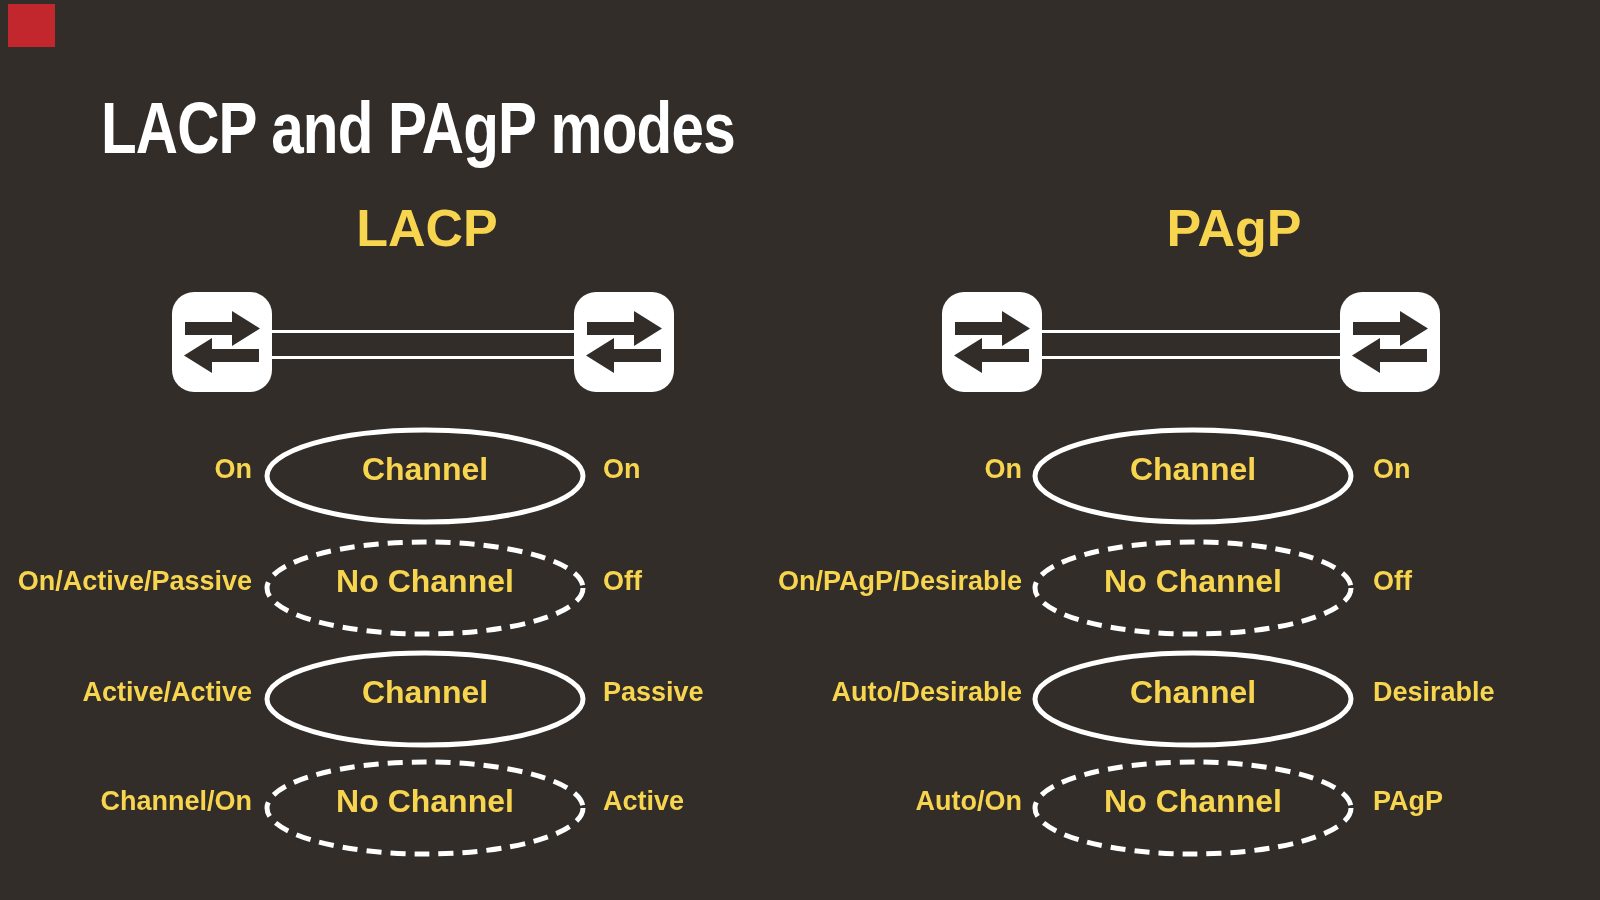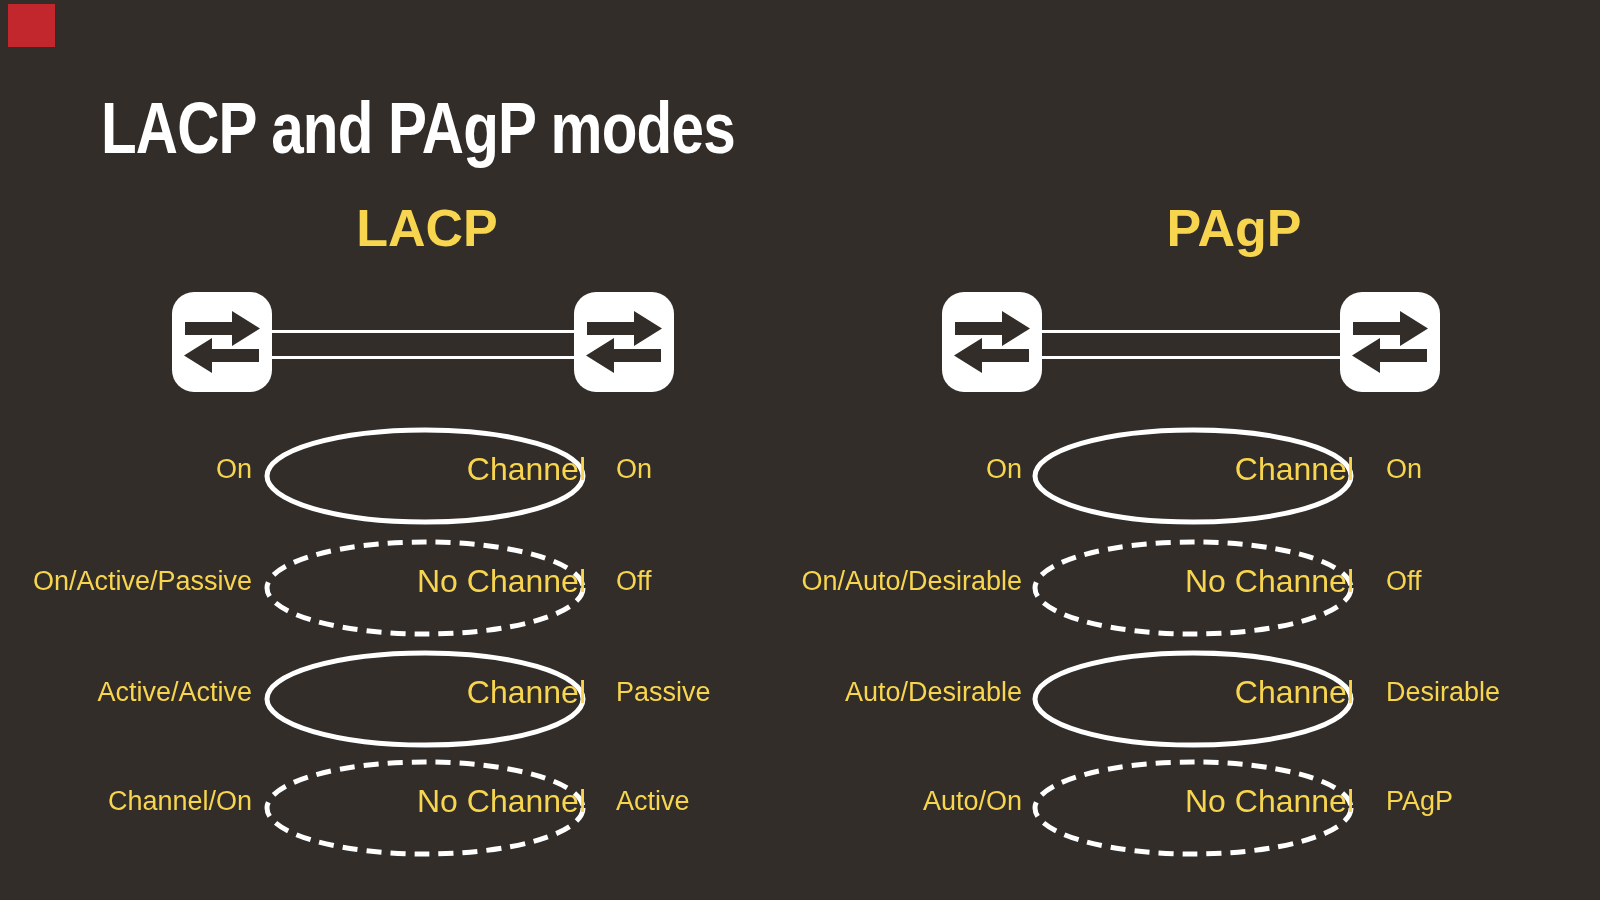--- a/index.html
+++ b/index.html
@@ -50,26 +50,25 @@
   .ellipse {
     position:absolute; width:322px; height:98px;
     left: calc(var(--cx) - 161px);
     top:  calc(var(--cy) - 49px);
   }
   .ellipse ellipse { fill:none; stroke:#fff; stroke-width:5px; }
   .row.dashed .ellipse ellipse { stroke-dasharray:15 9; }
 
   .lbl {
     position:absolute; top: calc(var(--cy) - 24px);
-    line-height:34px; font-weight:400; color: var(--yellow, #f8d54f);
+    line-height:34px; font-weight:700; color: var(--yellow, #f8d54f);
     white-space:nowrap;
-    padding-left:13px;
   }
   .lbl.left   { left: var(--left-x); width:252px; text-align:right; font-size:27px; }
-  .lbl.center { left: calc(var(--cx) - 161px); width:322px; text-align:right; font-size:32px; }
+  .lbl.center { left: calc(var(--cx) - 161px); width:322px; text-align:center; font-size:32px; }
   .lbl.right  { left: var(--right-x); font-size:27px; }
 </style>
 </head>
 <body>
 
 <div class="corner-rect" style="background: rgb(193, 39, 45);"></div>
 
 <div class="title">LACP and PAgP modes</div>
 
 <div class="col-header h-lacp">LACP</div>
@@ -140,21 +139,21 @@
 
 <div class="row col-pagp r1 solid">
   <div class="lbl left">On</div>
   <svg class="ellipse">
       <ellipse cx="161" cy="49" rx="158" ry="46"></ellipse>
     </svg>
   <div class="lbl center">Channel</div>
   <div class="lbl right">On</div>
 </div>
 <div class="row col-pagp r2 dashed">
-  <div class="lbl left">On/Auto/Desirable</div>
+  <div class="lbl left">On/PAgP/Desirable</div>
   <svg class="ellipse">
       <ellipse cx="161" cy="49" rx="158" ry="46"></ellipse>
     </svg>
   <div class="lbl center">No Channel</div>
   <div class="lbl right">Off</div>
 </div>
 <div class="row col-pagp r3 solid">
   <div class="lbl left">Auto/Desirable</div>
   <svg class="ellipse">
       <ellipse cx="161" cy="49" rx="158" ry="46"></ellipse>

